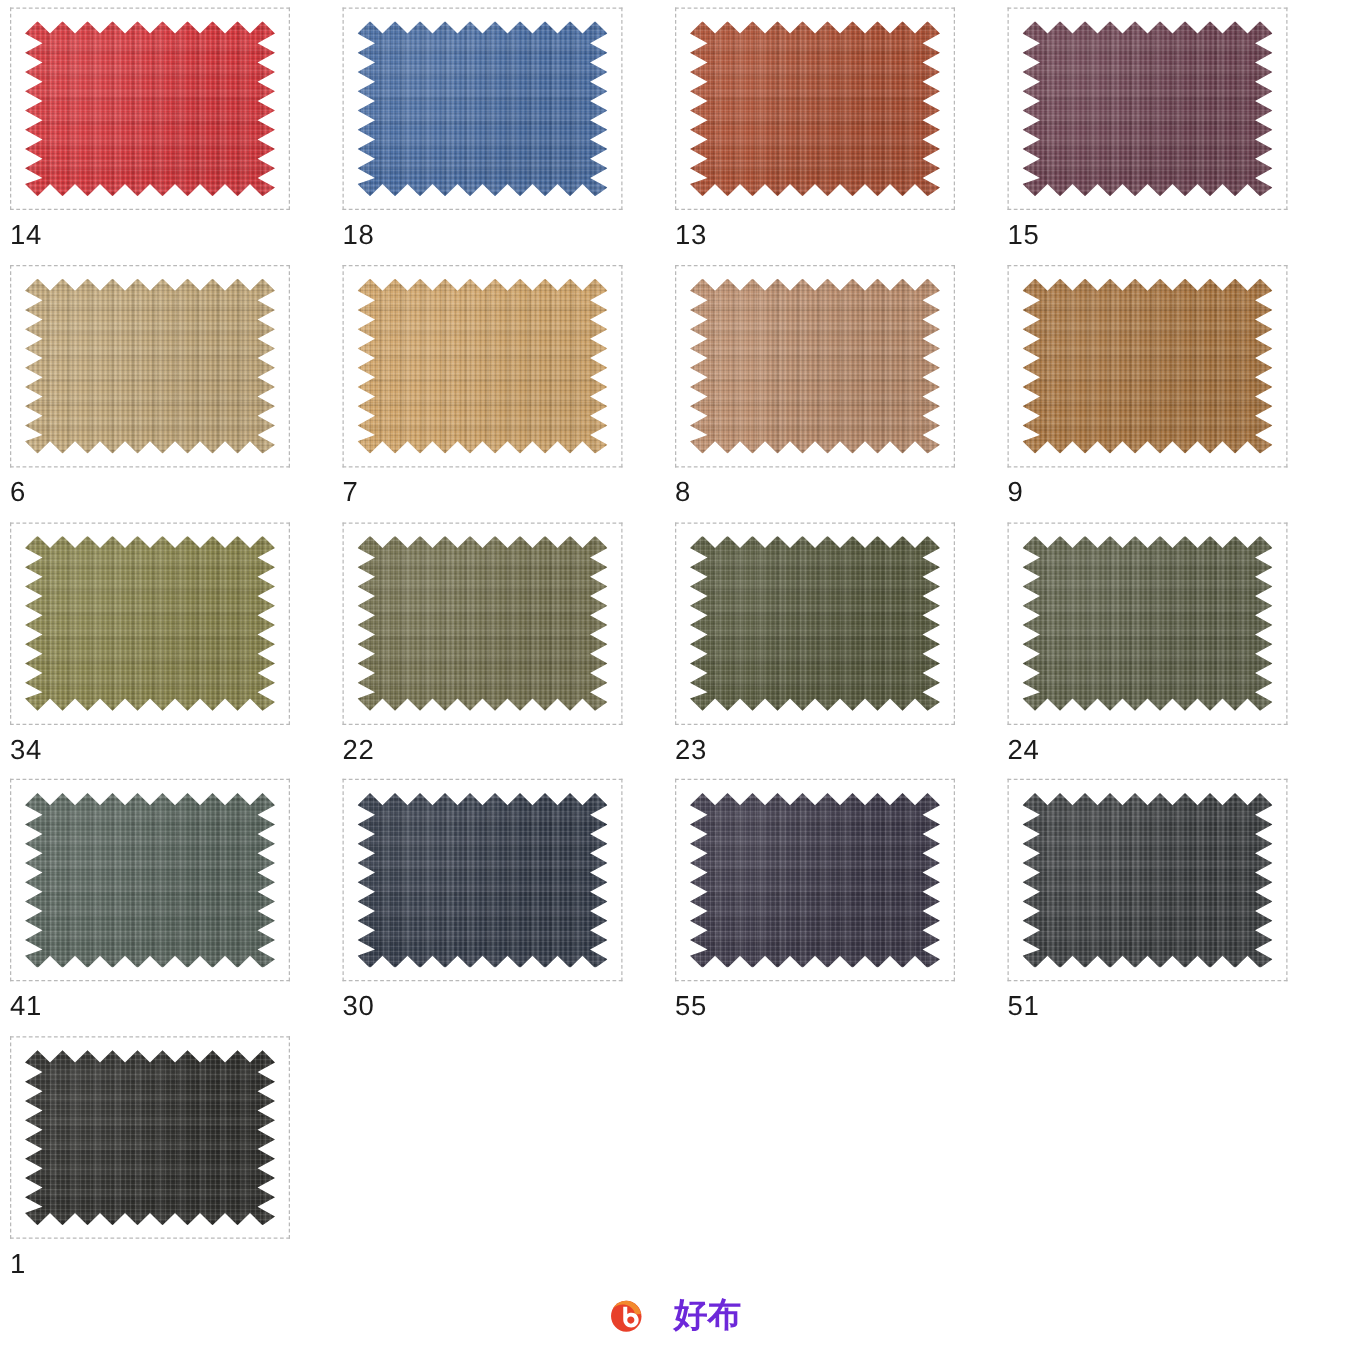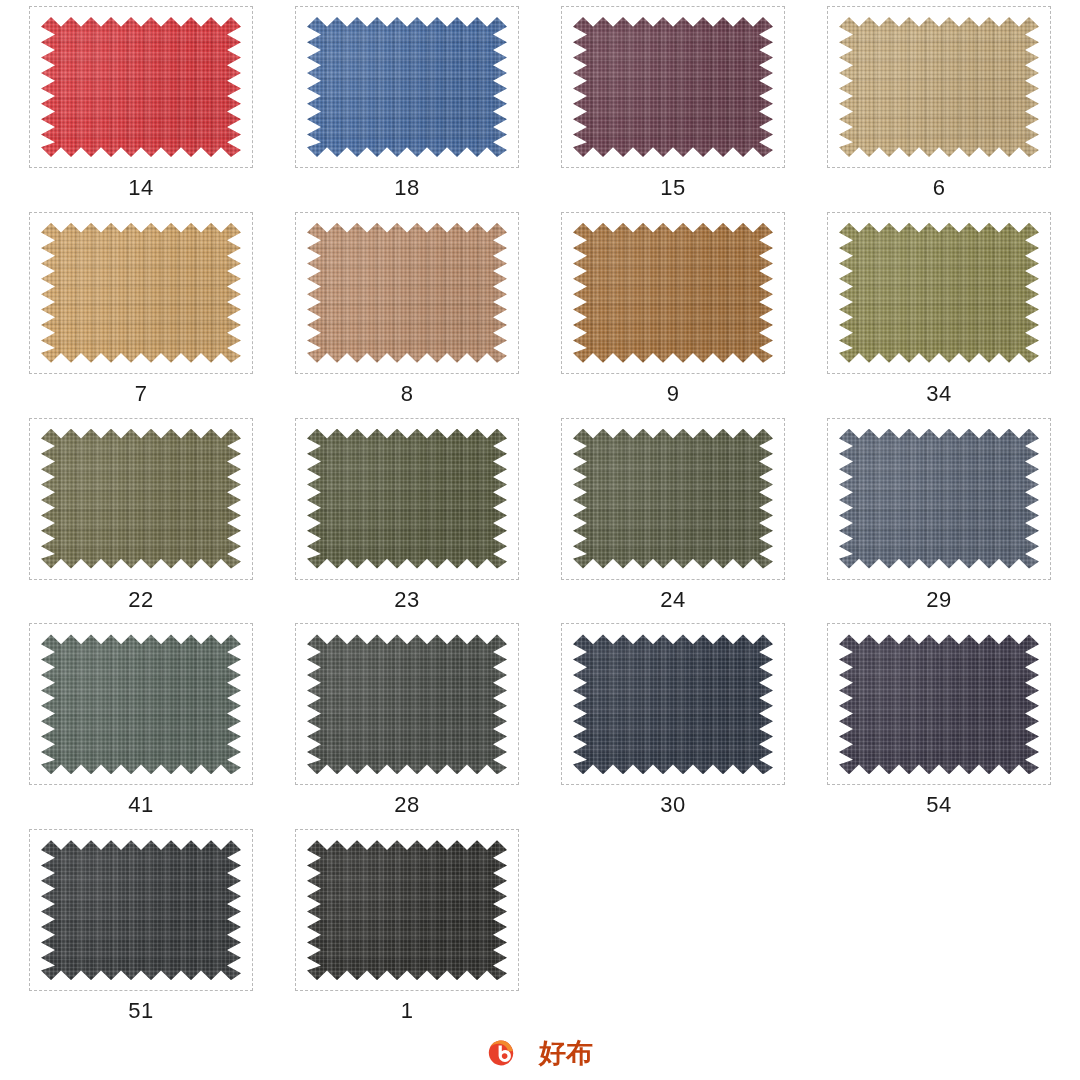--- a/index.html
+++ b/index.html
@@ -19,21 +19,21 @@
     grid-template-columns: repeat(4, 1fr);
     grid-template-rows: repeat(5, 1fr);
     width: 1080px;
     height: 1035px;
     padding: 6px 8px 0 8px;
   }
   .cell {
     position: relative;
     display: flex;
     flex-direction: column;
-    align-items: center;
+    align-items: flex-start;
     justify-content: flex-start;
   }
   .swatch-box {
     position: relative;
     width: 224px;
     height: 162px;
     border: 1px dashed #b9b9b9;
     background: #ffffff;
     display: flex;
     align-items: center;
@@ -119,21 +119,21 @@
   .logo-mark {
     position: relative;
     width: 28px; height: 28px;
     display: inline-block;
   }
   .logo-mark svg { display: block; }
   .logo-text {
     font-size: 27px;
     line-height: 28px;
     font-weight: bold;
-    color: #c2410c;
+    color: #6d28d9;
     font-family: "DejaVu Sans", sans-serif;
     letter-spacing: 0px;
     margin-left: 18px;
   }
 </style>
 </head>
 <body>
 
 <div id="board">
 
@@ -150,20 +150,28 @@
         <div class="swatch-box">
           <div class="swatch">
             <div class="fabric" style="--c: #4A6EA4;"></div>
           </div>
         </div>
         <div class="label">18</div>
       </div>
       <div class="cell">
         <div class="swatch-box">
           <div class="swatch">
+            <div class="fabric" style="--c: #B05438;"></div>
+          </div>
+        </div>
+        <div class="label">13</div>
+      </div>
+      <div class="cell">
+        <div class="swatch-box">
+          <div class="swatch">
             <div class="fabric" style="--c: #6E4352;"></div>
           </div>
         </div>
         <div class="label">15</div>
       </div>
       <div class="cell">
         <div class="swatch-box">
           <div class="swatch">
             <div class="fabric" style="--c: #C6AC7E;"></div>
           </div>
@@ -222,56 +230,40 @@
         <div class="swatch-box">
           <div class="swatch">
             <div class="fabric" style="--c: #5E6149;"></div>
           </div>
         </div>
         <div class="label">24</div>
       </div>
       <div class="cell">
         <div class="swatch-box">
           <div class="swatch">
-            <div class="fabric" style="--c: #5C6677;"></div>
-          </div>
-        </div>
-        <div class="label">29</div>
-      </div>
-      <div class="cell">
-        <div class="swatch-box">
-          <div class="swatch">
             <div class="fabric" style="--c: #5D6A62;"></div>
           </div>
         </div>
         <div class="label">41</div>
       </div>
       <div class="cell">
         <div class="swatch-box">
           <div class="swatch">
-            <div class="fabric" style="--c: #4B4F4A;"></div>
-          </div>
-        </div>
-        <div class="label">28</div>
-      </div>
-      <div class="cell">
-        <div class="swatch-box">
-          <div class="swatch">
             <div class="fabric" style="--c: #343C4A;"></div>
           </div>
         </div>
         <div class="label">30</div>
       </div>
       <div class="cell">
         <div class="swatch-box">
           <div class="swatch">
             <div class="fabric" style="--c: #403C4C;"></div>
           </div>
         </div>
-        <div class="label">54</div>
+        <div class="label">55</div>
       </div>
       <div class="cell">
         <div class="swatch-box">
           <div class="swatch">
             <div class="fabric" style="--c: #3B3E40;"></div>
           </div>
         </div>
         <div class="label">51</div>
       </div>
       <div class="cell">

